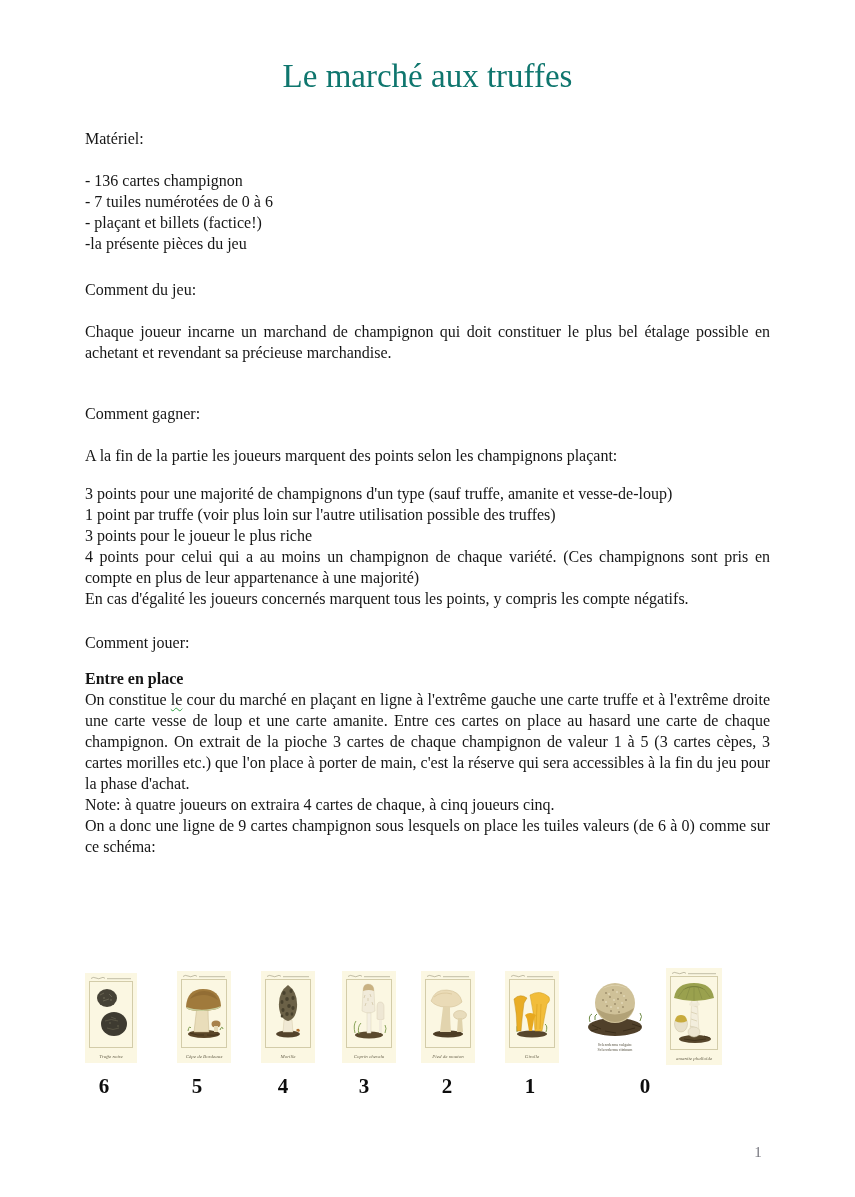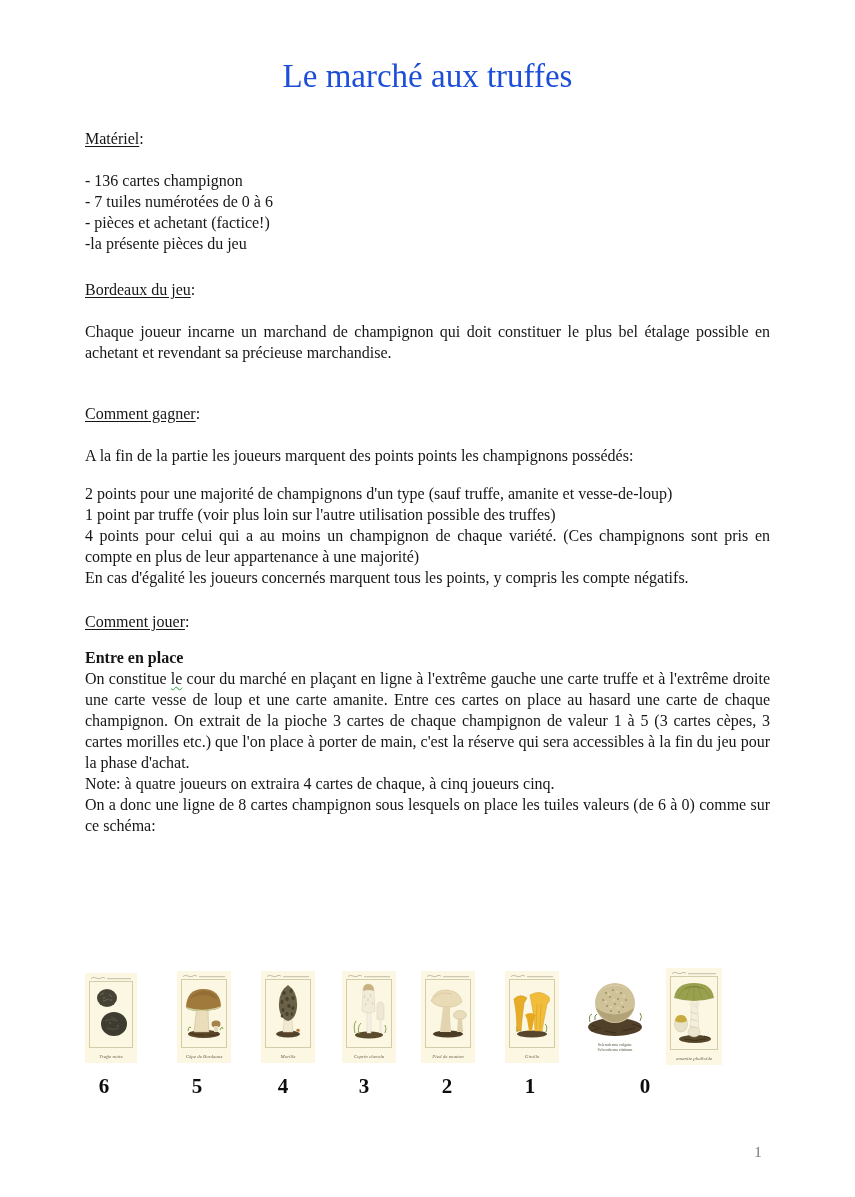--- a/index.html
+++ b/index.html
@@ -10,28 +10,28 @@
     margin:0 auto;
     background:#ffffff;
     font-family:"Liberation Serif","DejaVu Serif",serif;
     color:#161616;
     overflow:hidden;
   }
   .doc-title{
     position:absolute;top:58px;left:0;right:0;
     text-align:center;
     font-size:33px;font-weight:400;
-    margin:0;color:#1d4ed8;
+    margin:0;color:#0f766e;
   }
   .content{
     position:absolute;left:85px;top:128px;width:685px;
     font-size:16px;line-height:21px;
   }
   .content p{margin:0;padding:0;}
-  .u{text-decoration:underline;text-underline-offset:2px;margin-top:28px;}
+  .u{text-underline-offset:2px;margin-top:28px;}
   .just{text-align:justify;}
   .bold{font-weight:700;}
   .gap15{margin-top:15px !important;}
   .gap17{margin-top:17px !important;}
   .gap21{margin-top:21px !important;}
   .gap23{margin-top:23px !important;}
   .gap25{margin-top:25px !important;}
   .gap40{margin-top:40px !important;}
   .spell{
     text-decoration:underline wavy #2fa344;
@@ -78,40 +78,41 @@
 
 <div class="page">
 
   <h1 class="doc-title">Le marché aux truffes</h1>
 
   <div class="content">
 
     <p><span class="u">Matériel</span><span>:</span></p>
     <p class="gap21">- 136 cartes champignon</p>
     <p>- 7 tuiles numérotées de 0 à 6</p>
-    <p>- pièces et achetant (factice!)</p>
+    <p>- plaçant et billets (factice!)</p>
     <p>-la présente pièces du jeu</p>
 
-    <p class="gap25"><span class="u">Bordeaux du jeu</span><span>:</span></p>
+    <p class="gap25"><span class="u">Comment du jeu</span><span>:</span></p>
     <p class="gap21 just">Chaque joueur incarne un marchand de champignon qui doit constituer le plus bel étalage possible en achetant et revendant sa précieuse marchandise.</p>
 
     <p class="gap40"><span class="u">Comment gagner</span><span>:</span></p>
-    <p class="gap21">A la fin de la partie les joueurs marquent des points points les champignons possédés:</p>
+    <p class="gap21">A la fin de la partie les joueurs marquent des points selon les champignons plaçant:</p>
     <div class="gap17">
-      <p class="just">2 points pour une majorité de champignons d'un type (sauf truffe, amanite et vesse-de-loup)</p>
+      <p class="just">3 points pour une majorité de champignons d'un type (sauf truffe, amanite et vesse-de-loup)</p>
       <p class="just">1 point par truffe (voir plus loin sur l'autre utilisation possible des truffes)</p>
+      <p class="just">3 points pour le joueur le plus riche</p>
       <p class="just">4 points pour celui qui a au moins un champignon de chaque variété. (Ces champignons sont pris en compte en plus de leur appartenance à une majorité)</p>
       <p class="just">En cas d'égalité les joueurs concernés marquent tous les points, y compris les compte négatifs.</p>
     </div>
 
     <p class="gap23"><span class="u">Comment jouer</span><span>:</span></p>
     <p class="gap15 bold">Entre en place</p>
     <p class="just"><span>On constitue </span><span class="spell">le</span><span> cour du marché en plaçant en ligne à l'extrême gauche une carte truffe et à l'extrême droite une carte vesse de loup et une carte amanite. Entre ces cartes on place au hasard une carte de chaque champignon. On extrait de la pioche 3 cartes de chaque champignon de valeur 1 à 5 (3 cartes cèpes, 3 cartes morilles etc.) que l'on place à porter de main, c'est la réserve qui sera accessibles à la fin du jeu pour la phase d'achat.</span></p>
     <p>Note: à quatre joueurs on extraira 4 cartes de chaque, à cinq joueurs cinq.</p>
-    <p class="just">On a donc une ligne de 8 cartes champignon sous lesquels on place les tuiles valeurs (de 6 à 0) comme sur ce schéma:</p>
+    <p class="just">On a donc une ligne de 9 cartes champignon sous lesquels on place les tuiles valeurs (de 6 à 0) comme sur ce schéma:</p>
   </div>
 
   <div class="schema">
 
     <div class="card" style="left:85px;top:973px;width:52px;height:90px;">
       <div class="hdr">
         <svg width="42" height="4" viewBox="0 0 42 4">
             <path d="M1 2.5 q2 -2 5 -.5 t5 0 t4 .3 M17 2.7 H41" stroke="#9b957c" stroke-width="0.6" fill="none"></path>
           </svg>
       </div>

